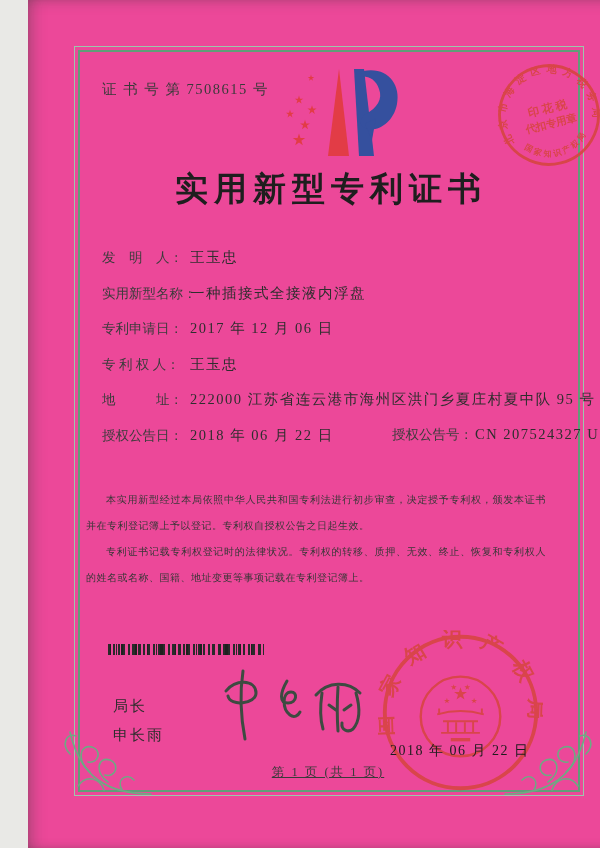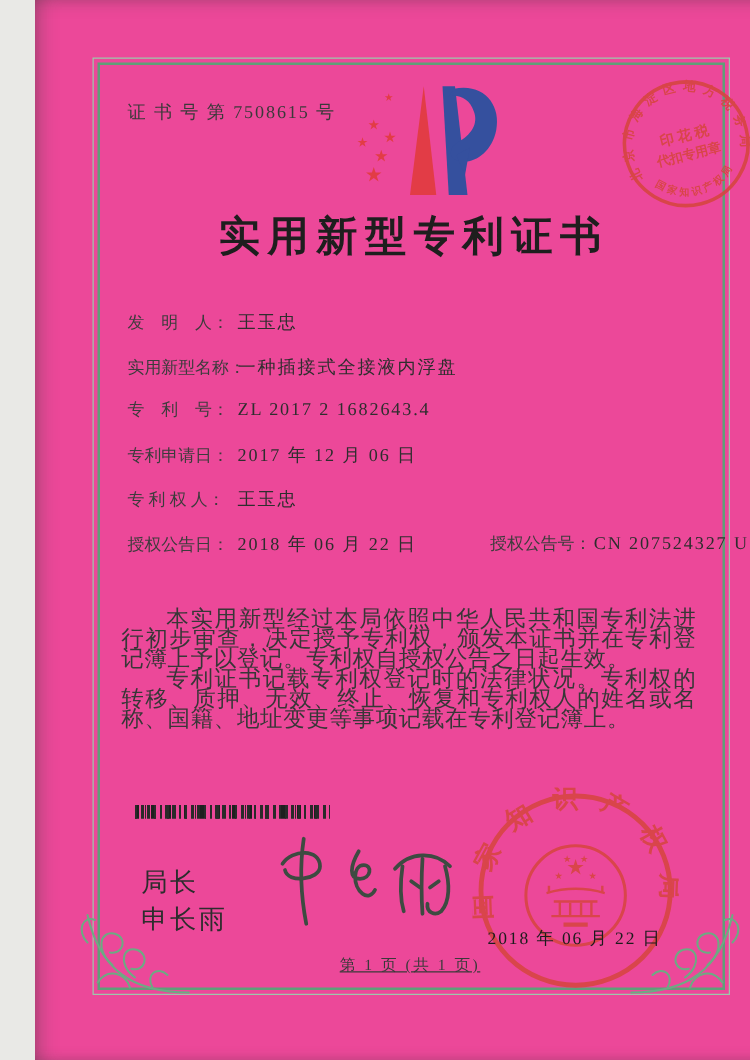--- a/index.html
+++ b/index.html
@@ -25,32 +25,32 @@
          letter-spacing:6px;color:#1e1e1e;padding-left:6px;box-sizing:border-box;}
   
   .stamp-seal{position:absolute;left:464px;top:58px;width:114px;height:114px;opacity:.88;}
   
   .fields{position:absolute;left:74px;top:248px;width:460px;font-size:14.5px;}
   .field-row{position:relative;height:20px;margin-bottom:15.5px;white-space:nowrap;}
   .flabel{display:inline-block;width:88px;font-size:13.5px;color:#3c3c3c;vertical-align:baseline;}
   .fvalue{letter-spacing:1.5px;color:#2e2e2e;}
   .grant{position:absolute;left:290px;top:0;}
   
-  .paras{position:absolute;left:69px;top:487px;width:460px;font-size:18px;line-height:16px;
+  .paras{position:absolute;left:58px;top:487px;width:460px;font-size:10px;line-height:26px;
          text-align:justify;color:#373737;}
   .paras p{margin:0;text-indent:2em;letter-spacing:.5px;}
   
   .barcode{position:absolute;left:80px;top:644px;width:156px;height:11px;
     background:
       repeating-linear-gradient(90deg,#2a2a2a 0 2px,transparent 2px 5px),
       repeating-linear-gradient(90deg,#2a2a2a 0 1px,transparent 1px 8px),
       repeating-linear-gradient(90deg,#1f1f1f 0 3px,transparent 3px 13px);
   }
   
-  .official{position:absolute;left:85px;top:692px;font-size:21px;line-height:29px;letter-spacing:2px;color:#2d2d2d;}
+  .official{position:absolute;left:85px;top:692px;font-size:15px;line-height:29px;letter-spacing:2px;color:#2d2d2d;}
   .signature{position:absolute;left:182px;top:663px;width:168px;height:88px;}
   
   .main-seal{position:absolute;left:350px;top:630px;width:165px;height:165px;opacity:.85;}
   .seal-date{position:absolute;left:362px;top:742px;font-size:14px;letter-spacing:1.5px;color:#1c1c1c;}
   .footer{position:absolute;left:0;top:764px;width:100%;text-align:center;font-size:12.5px;letter-spacing:2px;color:#3a3a3a;text-decoration:underline;}
   .seal-text{font-family:"Liberation Serif","DejaVu Serif",serif;font-weight:700;}
 </style>
 </head>
 <body>
 
@@ -123,27 +123,27 @@
   <div class="title">实用新型专利证书</div>
 
   <div class="fields">
     <div class="field-row">
       <span class="flabel">发　明　人：</span><span class="fvalue">王玉忠</span>
     </div>
     <div class="field-row">
       <span class="flabel">实用新型名称：</span><span class="fvalue">一种插接式全接液内浮盘</span>
     </div>
     <div class="field-row">
-      <span class="flabel">专　利　号：</span><span class="fvalue">ZL 2017 2 1682643.4</span>
-    </div>
-    <div class="field-row">
       <span class="flabel">专利申请日：</span><span class="fvalue">2017 年 12 月 06 日</span>
     </div>
     <div class="field-row">
       <span class="flabel">专 利 权 人：</span><span class="fvalue">王玉忠</span>
+    </div>
+    <div class="field-row">
+      <span class="flabel">地　　　址：</span><span class="fvalue">222000 江苏省连云港市海州区洪门乡夏庄村夏中队 95 号</span>
     </div>
     <div class="field-row">
       <span class="flabel">授权公告日：</span><span class="fvalue">2018 年 06 月 22 日</span>
       <span class="grant">
         <span class="flabel" style="width:auto;margin-right:2px">授权公告号：</span><span class="fvalue">CN 207524327 U</span>
       </span>
     </div>
   </div>
 
   <div class="paras">

